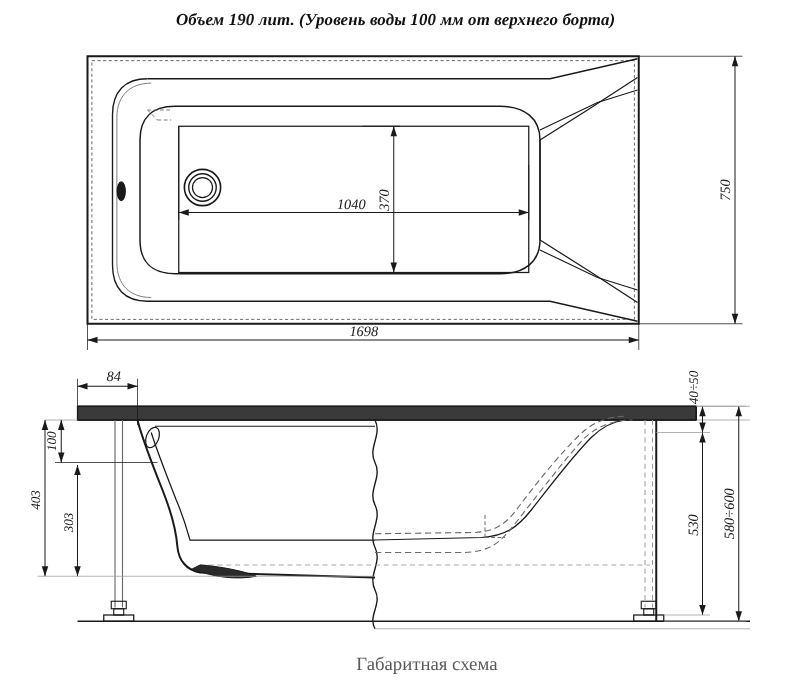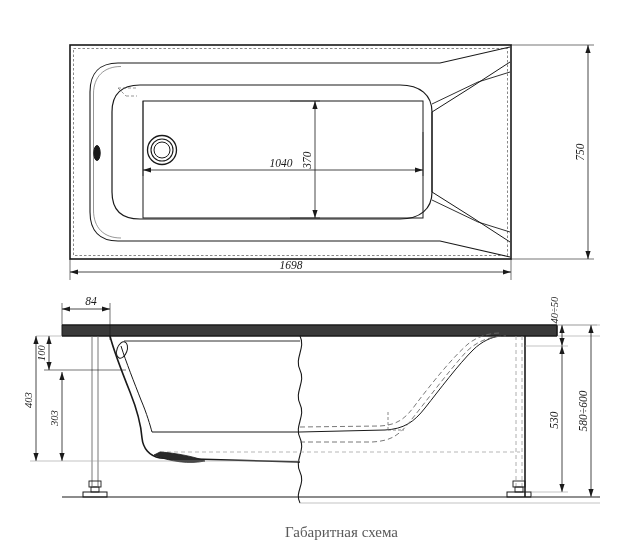--- a/index.html
+++ b/index.html
@@ -36,20 +36,21 @@
     font-size:11.5px;
     fill:#1a1a1a;
   }
   .dimtext.sm{font-size:10.5px;}
 </style>
 </head>
 <body>
 
 <div id="stage">
 
+  <div class="title">Объем 190 лит. (Уровень воды 100 мм от верхнего борта)</div>
 
   <svg class="draw" viewBox="0 0 633 553">
 
     <g>
 
       <rect x="70" y="45" width="441" height="214" fill="none" stroke="#1a1a1a" stroke-width="1.6"></rect>
       <rect x="73.5" y="48.5" width="434" height="207" fill="none" stroke="#555" stroke-width="0.7" stroke-dasharray="2.5,2"></rect>
 
       <path d="M118,63 L440,63 L510,47" fill="none" stroke="#1a1a1a" stroke-width="1.1"></path>
       <path d="M118,63 C100,63 90,73 90,92 L90,212 C90,231 100,241 118,241 L440,241 L510,257" fill="none" stroke="#1a1a1a" stroke-width="1.1"></path>

